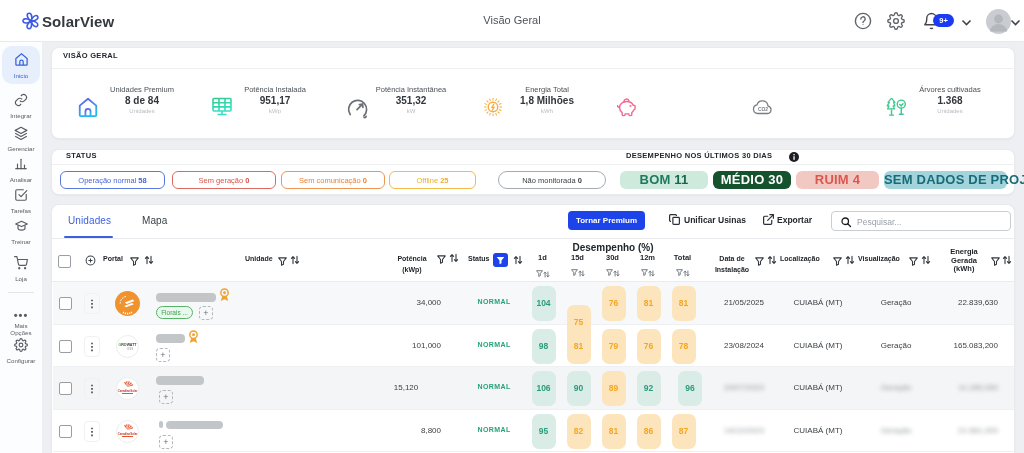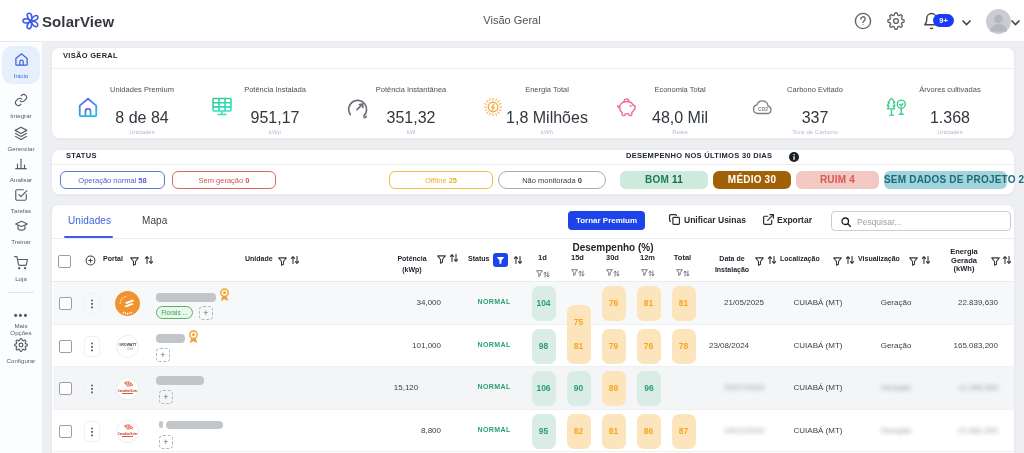--- a/index.html
+++ b/index.html
@@ -24,26 +24,26 @@
   .card { position:absolute; left:51px; width:964px; background:#fff; border:1px solid #e8ebee; border-radius:8px; box-shadow:0 1px 2px rgba(20,30,50,.04); }
   #card1 { top:47px; height:92px; }
   #card2 { top:149px; height:46px; }
   #card3 { top:204px; height:300px; }
   .card-title { position:absolute; font-size:7.5px; font-weight:bold; color:#22272c; letter-spacing:0.3px; }
 
   
   .kpi-ico { position:absolute; top:95px; }
   .kpi { position:absolute; top:37px; width:120px; text-align:center; }
   .kpi .l1 { font-size:7.5px; color:#4b5157; }
-  .kpi .l2 { font-size:16px; font-weight:normal; color:#31373d; margin-top:15px; }
+  .kpi .l2 { font-size:10px; font-weight:bold; color:#31373d; margin-top:1px; }
   .kpi .l3 { font-size:6px; color:#b7bcc1; margin-top:2px; }
 
   
   .pill { position:absolute; top:170px; height:18px; border-radius:6px; border:1px solid; background:#fff; font-size:7.5px; text-align:center; line-height:17px; white-space:nowrap; }
-  .chip { position:absolute; top:170px; height:18px; border-radius:6px; font-size:10px; font-weight:bold; text-align:center; line-height:18px; letter-spacing:0.2px; white-space:nowrap; }
+  .chip { position:absolute; top:170px; height:18px; border-radius:6px; font-size:13px; font-weight:bold; text-align:center; line-height:18px; letter-spacing:0.2px; white-space:nowrap; }
 
   
   .tab { position:absolute; top:10px; font-size:10px; letter-spacing:0.1px; }
   #tabline { position:absolute; left:12px; top:30.5px; width:49px; height:2.5px; background:#3b5fe0; border-radius:2px; }
 
   
   .th { position:absolute; font-size:7px; font-weight:bold; color:#21262b; white-space:nowrap; }
   .row { position:absolute; left:1px; width:962px; height:42.5px; border-bottom:1px solid #eef0f2; }
   .cell { position:absolute; font-size:8px; color:#3c4247; white-space:nowrap; }
   .normal { font-size:7px; font-weight:bold; color:#27a278; letter-spacing:0.4px; }
@@ -229,35 +229,25 @@
       <div class="l2">1,8 Milhões</div>
       <div class="l3">kWh</div>
   </div>
 
   <svg class="kpi-ico" style="left:563px;top:49px" width="23" height="21" viewBox="0 0 24 22" fill="none" stroke="#f06a92" stroke-width="1.5" stroke-linecap="round" stroke-linejoin="round">
     <path d="M19.5 8.5c.8 0 1.5.6 1.5 1.5v2c0 .8-.6 1.4-1.4 1.5-.4 1.2-1.2 2.2-2.1 3v2.2a.8.8 0 0 1-.8.8h-1.4a.8.8 0 0 1-.8-.8v-1h-4v1a.8.8 0 0 1-.8.8H8.3a.8.8 0 0 1-.8-.8v-2.2C5.7 15 4.7 13 4.7 11c0-3.6 3.2-6.2 7.3-6.2 3.3 0 6.2 1.7 7.1 4z"></path>
     <path d="M4.7 11c-1.2 0-2-.8-2-2"></path>
     <circle cx="16.2" cy="9.4" r="0.4" fill="#f06a92"></circle>
     <path d="M9.5 5.2c-.3-1.4.6-2.7 2-3 1.4-.3 2.7.6 3 2"></path>
   </svg>
-  <div class="kpi" style="left:568px;">
-    <div class="l1">Economia Total</div>
-      <div class="l2">48,0 Mil</div>
-      <div class="l3">Reais</div>
-  </div>
 
   <svg class="kpi-ico" style="left:700px;top:52px" width="22" height="16" viewBox="0 0 24 17" fill="none" stroke="#787e84" stroke-width="1.4">
     <path d="M6.2 14.5a4.7 4.7 0 0 1-.8-9.3 6.2 6.2 0 0 1 12.1 1.2 4.1 4.1 0 0 1-.6 8.1z" stroke-linejoin="round"></path>
     <text x="12" y="11.4" font-size="5.4" font-weight="bold" fill="#787e84" stroke="none" text-anchor="middle" font-family="Liberation Sans">CO2</text>
   </svg>
-  <div class="kpi" style="left:703px;">
-    <div class="l1">Carbono Evitado</div>
-      <div class="l2">337</div>
-      <div class="l3">Tons de Carbono</div>
-  </div>
 
   <svg class="kpi-ico" style="left:833px;top:48px" width="23" height="22" viewBox="0 0 24 23" fill="none" stroke="#3bcb90" stroke-width="1.5" stroke-linecap="round" stroke-linejoin="round">
     <path d="M6.5 2.5 3 7h1.5L2 11h2L2.5 14.5h8L9 11h2L9.5 7H11L7.5 2.5z" transform="scale(0.9) translate(0.5,0.5)"></path>
     <path d="M6.8 14.5V20M4.8 20h4"></path>
     <circle cx="17" cy="8.5" r="4.2"></circle>
     <path d="M17 12.7V19M15 19h4M17 10l1.8-1.8M17 10.5l-1.6-1.6"></path>
   </svg>
   <div class="kpi" style="left:838px;">
     <div class="l1">Árvores cultivadas</div>
       <div class="l2">1.368</div>
@@ -270,25 +260,26 @@
   <div class="card-title" style="left:574px;top:1px;">DESEMPENHO NOS ÚLTIMOS 30 DIAS</div>
   <svg class="abs" style="left:737px;top:1.5px" width="10" height="10" viewBox="0 0 10 10">
       <circle cx="5" cy="5" r="5" fill="#1b1f23"></circle>
       <rect x="4.4" y="2" width="1.3" height="1.3" fill="#fff"></rect>
       <rect x="4.4" y="4.2" width="1.3" height="3.6" fill="#fff"></rect>
     </svg>
   <div style="position:absolute;left:0;top:14px;width:100%;height:1px;background:#edeff1;"></div>
 
   <div class="pill" style="left:8px;top:21px;width:105px;border-color:#5b78dd;color:#4a64d4;">Operação normal <b>58</b></div>
   <div class="pill" style="left:120px;top:21px;width:104px;border-color:#dd6a60;color:#d8554b;">Sem geração <b>0</b></div>
-  <div class="pill" style="left:337px;top:21px;width:104px;border-color:#f2bb4a;color:#efae27;">Offline <b>25</b></div>
+  <div class="pill" style="left:229px;top:21px;width:104px;border-color:#ee9552;color:#ec8233;">Sem comunicação <b>0</b></div>
+  <div class="pill" style="left:337px;top:21px;width:87px;border-color:#f2bb4a;color:#efae27;">Offline <b>25</b></div>
   <div class="pill" style="left:446px;top:21px;width:108px;border-color:#a6abb0;color:#3c4247;border-radius:9px;">Não monitorada <b>0</b></div>
 
   <div class="chip" style="left:568px;top:21px;width:88px;background:#cdeadd;color:#1e7a5e;">BOM <span style="color:#16684e">11</span></div>
-  <div class="chip" style="left:661px;top:21px;width:78px;background:#a16207;color:#fff;">MÉDIO 30</div>
+  <div class="chip" style="left:661px;top:21px;width:78px;background:#14532d;color:#fff;">MÉDIO 30</div>
   <div class="chip" style="left:744px;top:21px;width:83px;background:#f2c8c3;color:#d85850;">RUIM 4</div>
   <div class="chip" style="left:832px;top:21px;width:123px;background:#a3d4dc;color:#186c7a;">SEM DADOS DE PROJETO <span>20</span></div>
 </div>
 
 <div class="card" id="card3" style="overflow:hidden">
 
   <div class="tab" style="left:16px;color:#3b5fe0;">Unidades</div>
   <div class="tab" style="left:90px;color:#3a4045;">Mapa</div>
   <div id="tabline"></div>
   <div style="position:absolute;left:0;top:33px;width:100%;height:1px;background:#e9ebee;"></div>
@@ -481,21 +472,21 @@
         <path d="M3.5 8.5 2 14l4-2 4 2-1.5-5.5" fill="#f0a32f"></path>
       </svg>
     <div class="dashbtn" style="left:103px;top:23px;">+</div>
     <div class="cell" style="left:318px;top:16px;width:70px;text-align:right;">101,000</div>
     <div class="cell normal" style="left:406px;top:16px;width:70px;text-align:center;">NORMAL</div>
     <div class="pchip pc-t" style="left:478.5px;top:4px;">98</div>
     <div class="pchip pc-o" style="left:513.5px;top:4px;">81</div>
     <div class="pchip pc-o" style="left:548.5px;top:4px;">79</div>
     <div class="pchip pc-o" style="left:583.5px;top:4px;">76</div>
     <div class="pchip pc-o" style="left:618.5px;top:4px;">78</div>
-    <div class="cell" style="left:656px;top:16px;width:70px;text-align:left;">23/08/2024</div>
+    <div class="cell" style="left:656px;top:16px;width:70px;text-align:center;">23/08/2024</div>
     <div class="cell" style="left:730px;top:16px;width:70px;text-align:center;">CUIABÁ (MT)</div>
     <div class="cell" style="left:808px;top:16px;width:70px;text-align:center;">Geração</div>
     <div class="cell" style="left:875px;top:16px;width:70px;text-align:right;">165.083,200</div>
   </div>
 
   <div class="row" style="top:162px;background:#f4f5f6;">
     <div class="cbx" style="left:6px;top:15px;"></div>
     <div class="kebab" style="left:31px;top:11px;">⋮</div>
     <svg class="abs" style="left:63px;top:10px" width="23" height="23" viewBox="0 0 23 23">
       <circle cx="11.5" cy="11.5" r="11" fill="#fff" stroke="#ececec"></circle>
@@ -510,21 +501,21 @@
       <rect x="6" y="16" width="11" height="1" fill="#e8542e"></rect>
     </svg>
     <div class="gbar" style="left:103px;top:9px;width:48px;height:9px;"></div>
     <div class="dashbtn" style="left:106px;top:23px;">+</div>
     <div class="cell" style="left:318px;top:16px;width:70px;text-align:center;">15,120</div>
     <div class="cell normal" style="left:406px;top:16px;width:70px;text-align:center;">NORMAL</div>
     <div class="pchip pc-t" style="left:478.5px;top:4px;">106</div>
     <div class="pchip pc-t" style="left:513.5px;top:4px;">90</div>
     <div class="pchip pc-o" style="left:548.5px;top:4px;">89</div>
     <div class="pchip pc-t" style="left:583.5px;top:4px;">92</div>
-    <div class="pchip pc-t" style="left:584px;top:4px;">96</div>
+    <div class="pchip pc-t" style="left:625px;top:4px;">96</div>
     <div class="blurtxt" style="left:656px;top:16px;width:70px;text-align:center;">20/07/2023</div>
     <div class="cell" style="left:730px;top:16px;width:70px;text-align:center;">CUIABÁ (MT)</div>
     <div class="blurtxt" style="left:808px;top:16px;width:70px;text-align:center;">Geração</div>
     <div class="blurtxt" style="left:875px;top:16px;width:70px;text-align:right;">11.285,930</div>
   </div>
 
   <div class="row" style="top:204.5px;">
     <div class="cbx" style="left:6px;top:15px;"></div>
     <div class="kebab" style="left:31px;top:11px;">⋮</div>
     <svg class="abs" style="left:63px;top:10px" width="23" height="23" viewBox="0 0 23 23">

